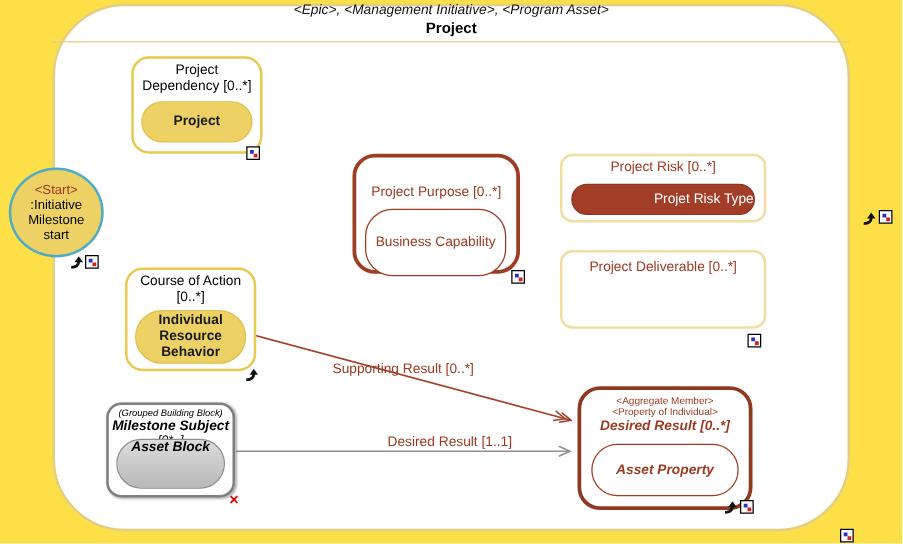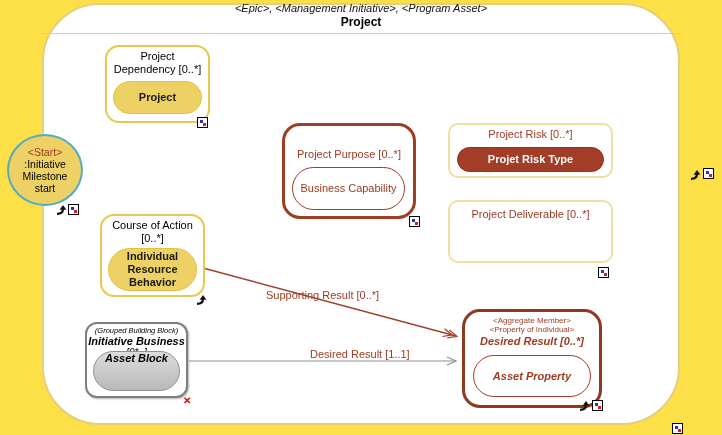--- a/index.html
+++ b/index.html
@@ -22,21 +22,21 @@
   .maroon-node{ border:3px solid #9E3C24; border-radius:18px; color:#9C3A22; }
   .gray-node  { border:2px solid #7F7F7F; border-radius:12px; color:#000;
                 box-shadow:1px 1px 2px rgba(0,0,0,.30); }
   .node-title { font-size:11px; line-height:13px; padding:3px 3px 0 3px; }
 
   
   .pill { position:absolute; display:flex; align-items:center; justify-content:center;
           box-sizing:border-box; text-align:center; font-size:11px; line-height:13px; }
   .gold-pill   { background:#EDD164; border:1px solid #DFC14A; font-weight:bold; color:#1a1a1a; }
   .maroon-line-pill { background:#fff; border:1.5px solid #A03C24; color:#9C3A22; }
-  .maroon-fill-pill { background:#A23D27; border:1px solid #8E3420; color:#fff; font-weight:bold; }
+  .maroon-fill-pill { background:#A23D27; border:1px solid #8E3420; color:#fff; font-weight:normal;justify-content:flex-end; }
   .gray-pill   { background:linear-gradient(#DCDCDC,#B9B9B9); border:1px solid #909090;
                  color:#000; font-weight:bold; font-style:italic; align-items:flex-start; padding-bottom:5px; }
 
   
   .milestone { position:absolute; border-radius:50%; background:#EDD164;
                display:flex; flex-direction:column; align-items:center; justify-content:center;
                font-size:10.5px; line-height:12px; text-align:center; box-sizing:border-box; }
   .milestone .stereo { color:#9C3A22; }
   .start-ms { left:7px; top:134px; width:76px; height:72px; border:2px solid #4FACC2; }
   .end-ms   { left:646px; top:108px; width:72px; height:64px; border:4px solid #4FACC2; }
@@ -117,40 +117,40 @@
     <span>Individual Resource Behavior</span>
   </div>
   <svg class="up-arrow-icon" style="left:195px; top:294px;" viewBox="0 0 12 12">
     <path d="M8 1 L4.6 5.8 L11.4 5.8 Z" fill="#111"></path>
     <path d="M8 5 C8 8 6.5 9.8 2 9.8" fill="none" stroke="#111" stroke-width="2.2"></path>
   </svg>
 
   <div class="node maroon-node" style="left:282px; top:123px; width:134px; height:96px;">
     <div class="node-title" style="padding-top:22px;">Project Purpose [0..*]</div>
   </div>
-  <div class="pill maroon-line-pill" style="left:292px; top:167px; width:113px; height:43px; border-radius:22px;">
+  <div class="pill maroon-line-pill" style="left:292px; top:167px; width:113px; height:54px; border-radius:22px;">
     <span>Business Capability</span>
   </div>
   <span class="composite-icon" style="left:409px; top:216px;"></span>
 
   <div class="node pale-node" style="left:448px; top:123px; width:165px; height:55px;">
     <div class="node-title">Project Risk [0..*]</div>
   </div>
   <div class="pill maroon-fill-pill" style="left:457px; top:147px; width:147px; height:25px; border-radius:13px;">
     <span>Projet Risk Type</span>
   </div>
 
   <div class="node pale-node" style="left:448px; top:200px; width:165px; height:63px;">
     <div class="node-title" style="padding-top:6px;">Project Deliverable [0..*]</div>
   </div>
   <span class="composite-icon" style="left:598px; top:267px;"></span>
 
   <div class="node gray-node" style="left:85px; top:322px; width:103px; height:76px;">
     <div class="stereo-small it" style="color:#000; padding-top:2px; font-size:7.5px;">(Grouped Building Block)</div>
-    <div class="b it" style="font-size:11px; line-height:12px;">Initiative Business</div>
+    <div class="b it" style="font-size:11px; line-height:12px;">Milestone Subject</div>
     <div class="it" style="font-size:10px; line-height:11px;">[0*..]</div>
   </div>
   <div class="pill gray-pill" style="left:93px; top:351px; width:87px; height:40px; border-radius:20px;">
     <span>Asset Block</span>
   </div>
   <span class="red-cross" style="left:183px; top:396px;">✕</span>
 
   <div class="node maroon-node" style="left:462px; top:309px; width:140px; height:99px; border-color:#8E3A20;">
     <div class="stereo-small" style="padding-top:4px;">&lt;Aggregate Member&gt;</div>
     <div class="stereo-small">&lt;Property of Individual&gt;</div>

